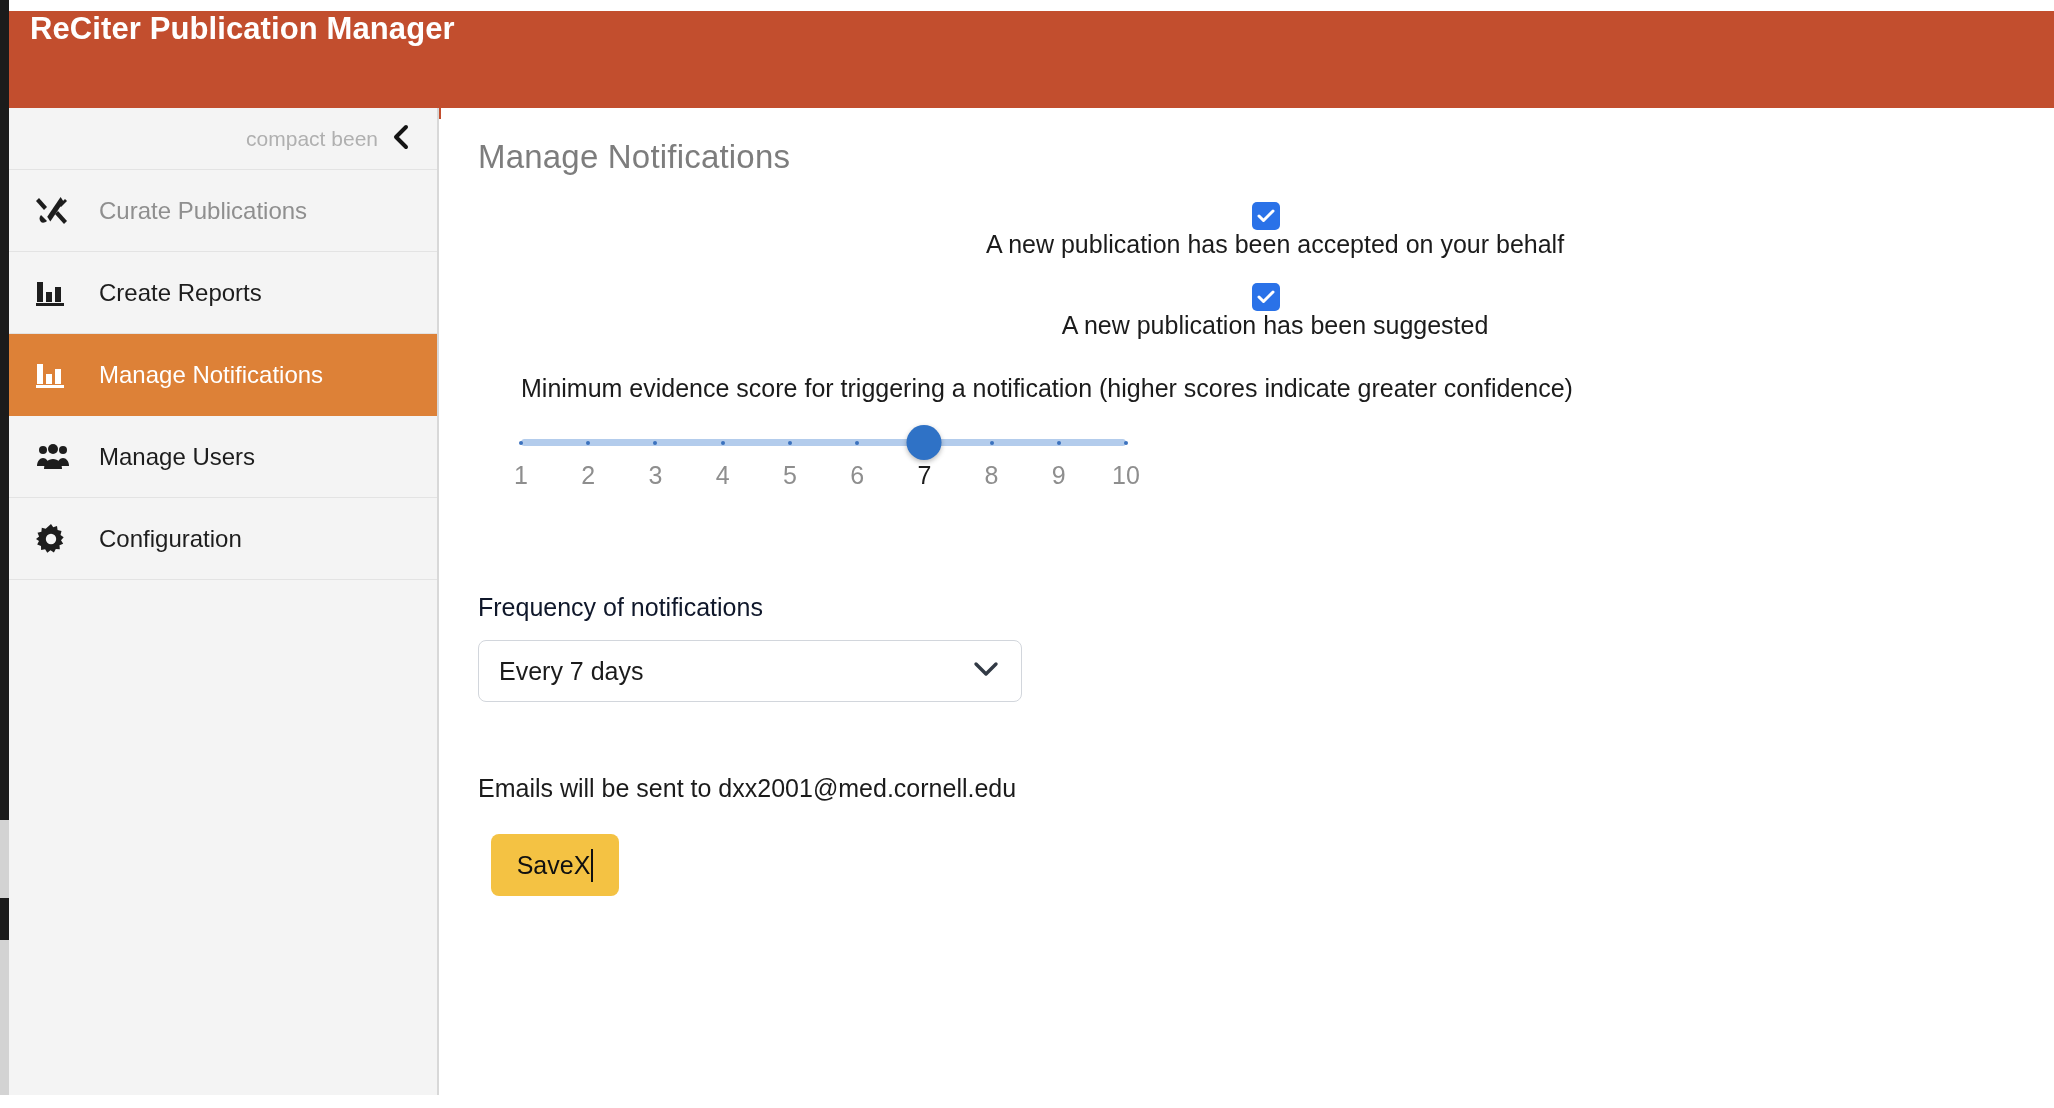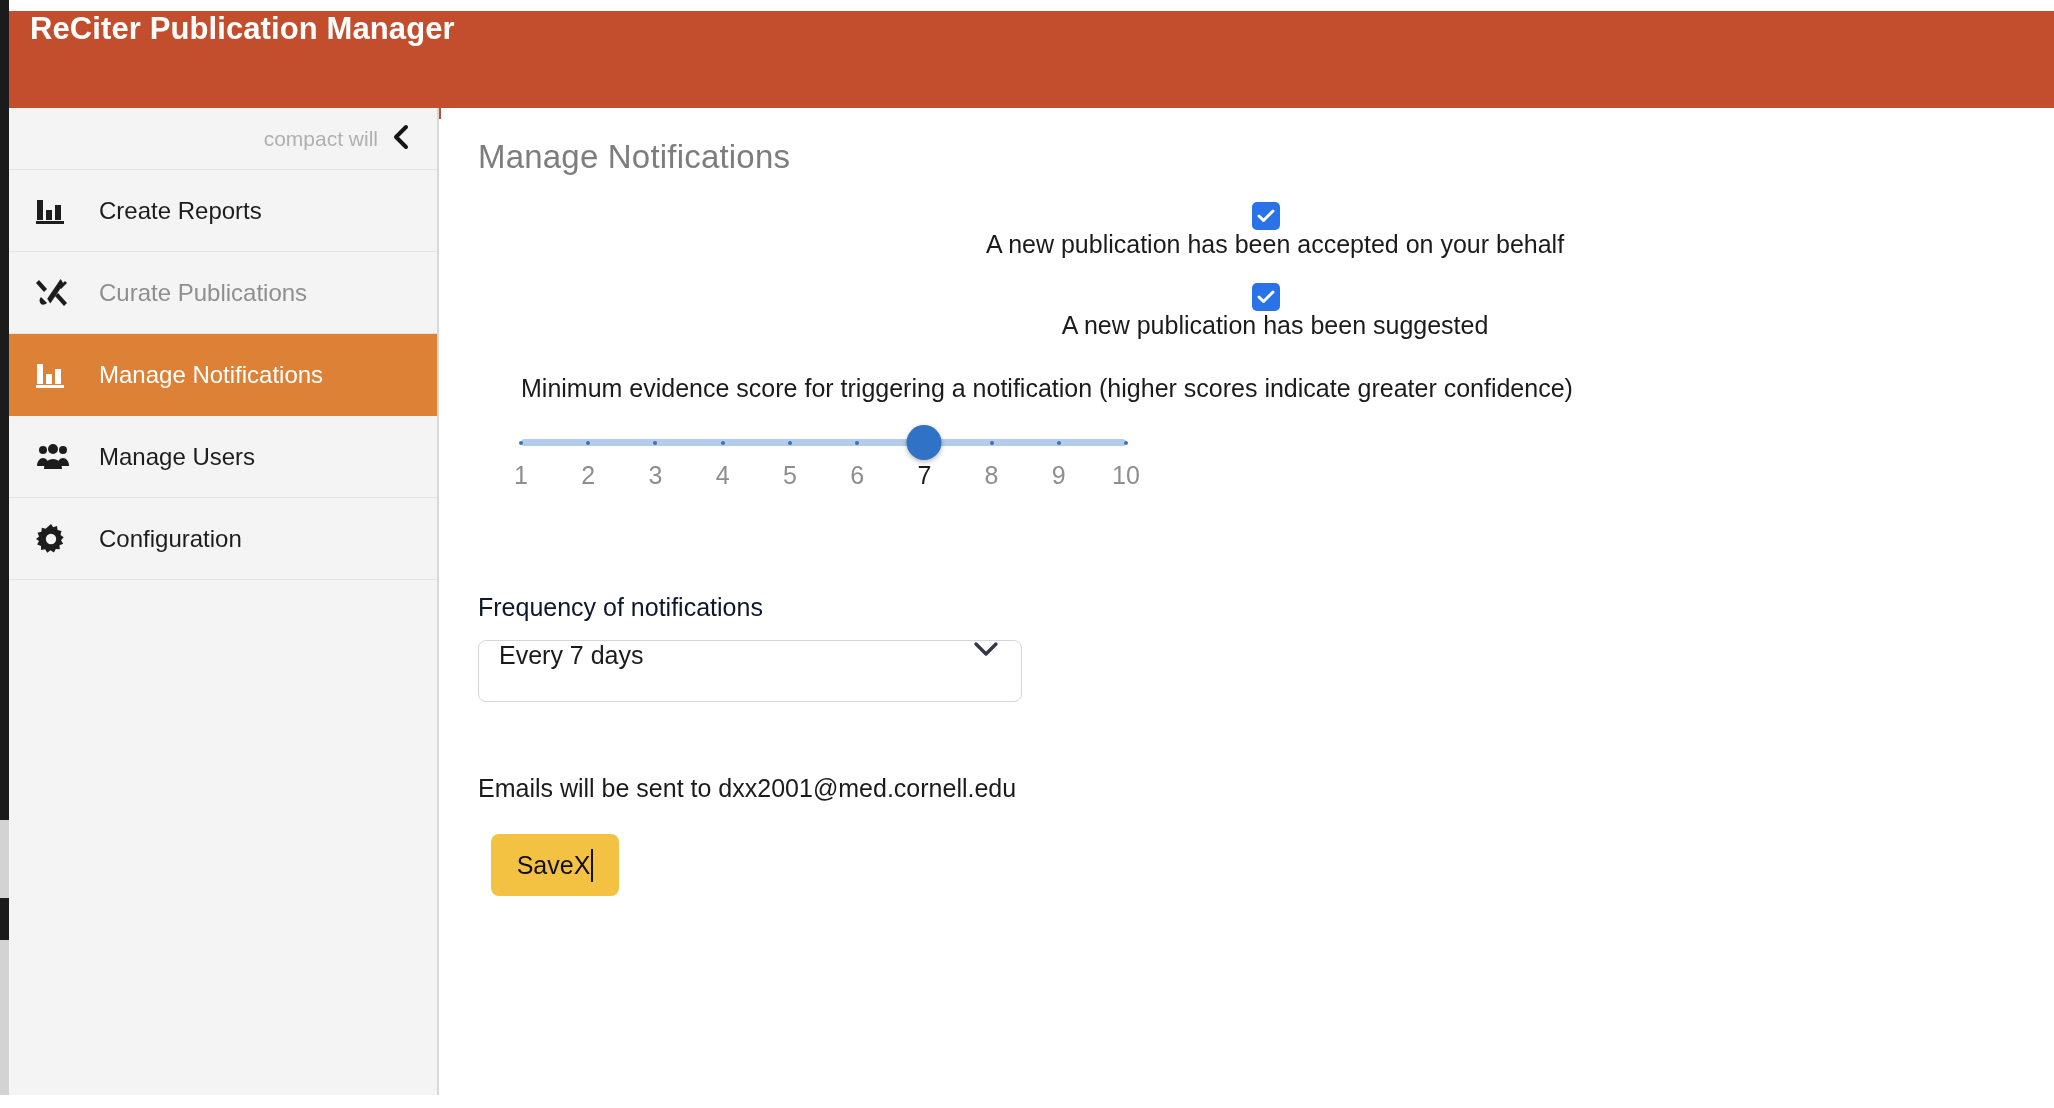--- a/index.html
+++ b/index.html
@@ -218,21 +218,21 @@
     margin: 92px 0 0 0;
   }
   .select-box {
     margin-top: 18px;
     width: 544px;
     height: 62px;
     border: 1px solid #d2d6dc;
     border-radius: 8px;
     background: #ffffff;
     display: flex;
-    align-items: flex-start;
+    align-items: center;
     justify-content: space-between;
     padding: 0 22px 0 20px;
     cursor: pointer;
   }
   .select-value {
     font-size: 25px;
     color: #1b1b1b;
   }
   .email-note {
     font-size: 25px;
@@ -284,52 +284,52 @@
   <div class="chrome-scroll-a"></div>
   <div class="chrome-scroll-b"></div>
 
   <div class="header">
     <div class="header-title">ReCiter Publication Manager</div>
   </div>
 
   <div class="sidebar">
 
     <div class="compact-row">
-      <span class="compact-label">compact will</span>
+      <span class="compact-label">compact been</span>
       <span class="compact-chevron">
         <svg width="18" height="26" viewBox="0 0 18 26">
           <polyline points="14,3 4,13 14,23" fill="none" stroke="#141414" stroke-width="4" stroke-linecap="round" stroke-linejoin="round"></polyline>
         </svg>
       </span>
     </div>
 
-
-    <div class="nav-item">
-      <span class="nav-icon">
-        <svg width="30" height="28" viewBox="0 0 30 28" fill="#1d1d1d">
-          <rect x="1" y="3" width="6" height="20"></rect>
-          <rect x="10" y="13" width="6" height="10"></rect>
-          <rect x="19" y="8" width="6" height="15"></rect>
-          <rect x="0" y="24" width="28" height="3"></rect>
-        </svg>
-      </span>
-      <span class="nav-label">Create Reports</span>
-    </div>
 
     <div class="nav-item disabled">
       <span class="nav-icon">
         <svg width="32" height="30" viewBox="0 0 32 30" fill="#1d1d1d">
           <path d="M3 2l8 9-3 3-8-9z"></path>
           <path d="M22 0l-9 22 4 4 9-22z" transform="rotate(12 18 13)"></path>
           <path d="M29 3l-6 6 2 2 6-6z"></path>
           <path d="M5 26c-2-2-2-5 0-7l6 6c-2 2-5 2-6 1z"></path>
           <path d="M28 28l-9-10 3-3 9 10z"></path>
         </svg>
       </span>
       <span class="nav-label">Curate Publications</span>
+    </div>
+
+    <div class="nav-item">
+      <span class="nav-icon">
+        <svg width="30" height="28" viewBox="0 0 30 28" fill="#1d1d1d">
+          <rect x="1" y="3" width="6" height="20"></rect>
+          <rect x="10" y="13" width="6" height="10"></rect>
+          <rect x="19" y="8" width="6" height="15"></rect>
+          <rect x="0" y="24" width="28" height="3"></rect>
+        </svg>
+      </span>
+      <span class="nav-label">Create Reports</span>
     </div>
 
     <div class="nav-item active">
       <span class="nav-icon">
         <svg width="30" height="28" viewBox="0 0 30 28" fill="#ffffff">
           <rect x="1" y="3" width="6" height="20"></rect>
           <rect x="10" y="13" width="6" height="10"></rect>
           <rect x="19" y="8" width="6" height="15"></rect>
           <rect x="0" y="24" width="28" height="3"></rect>
         </svg>

